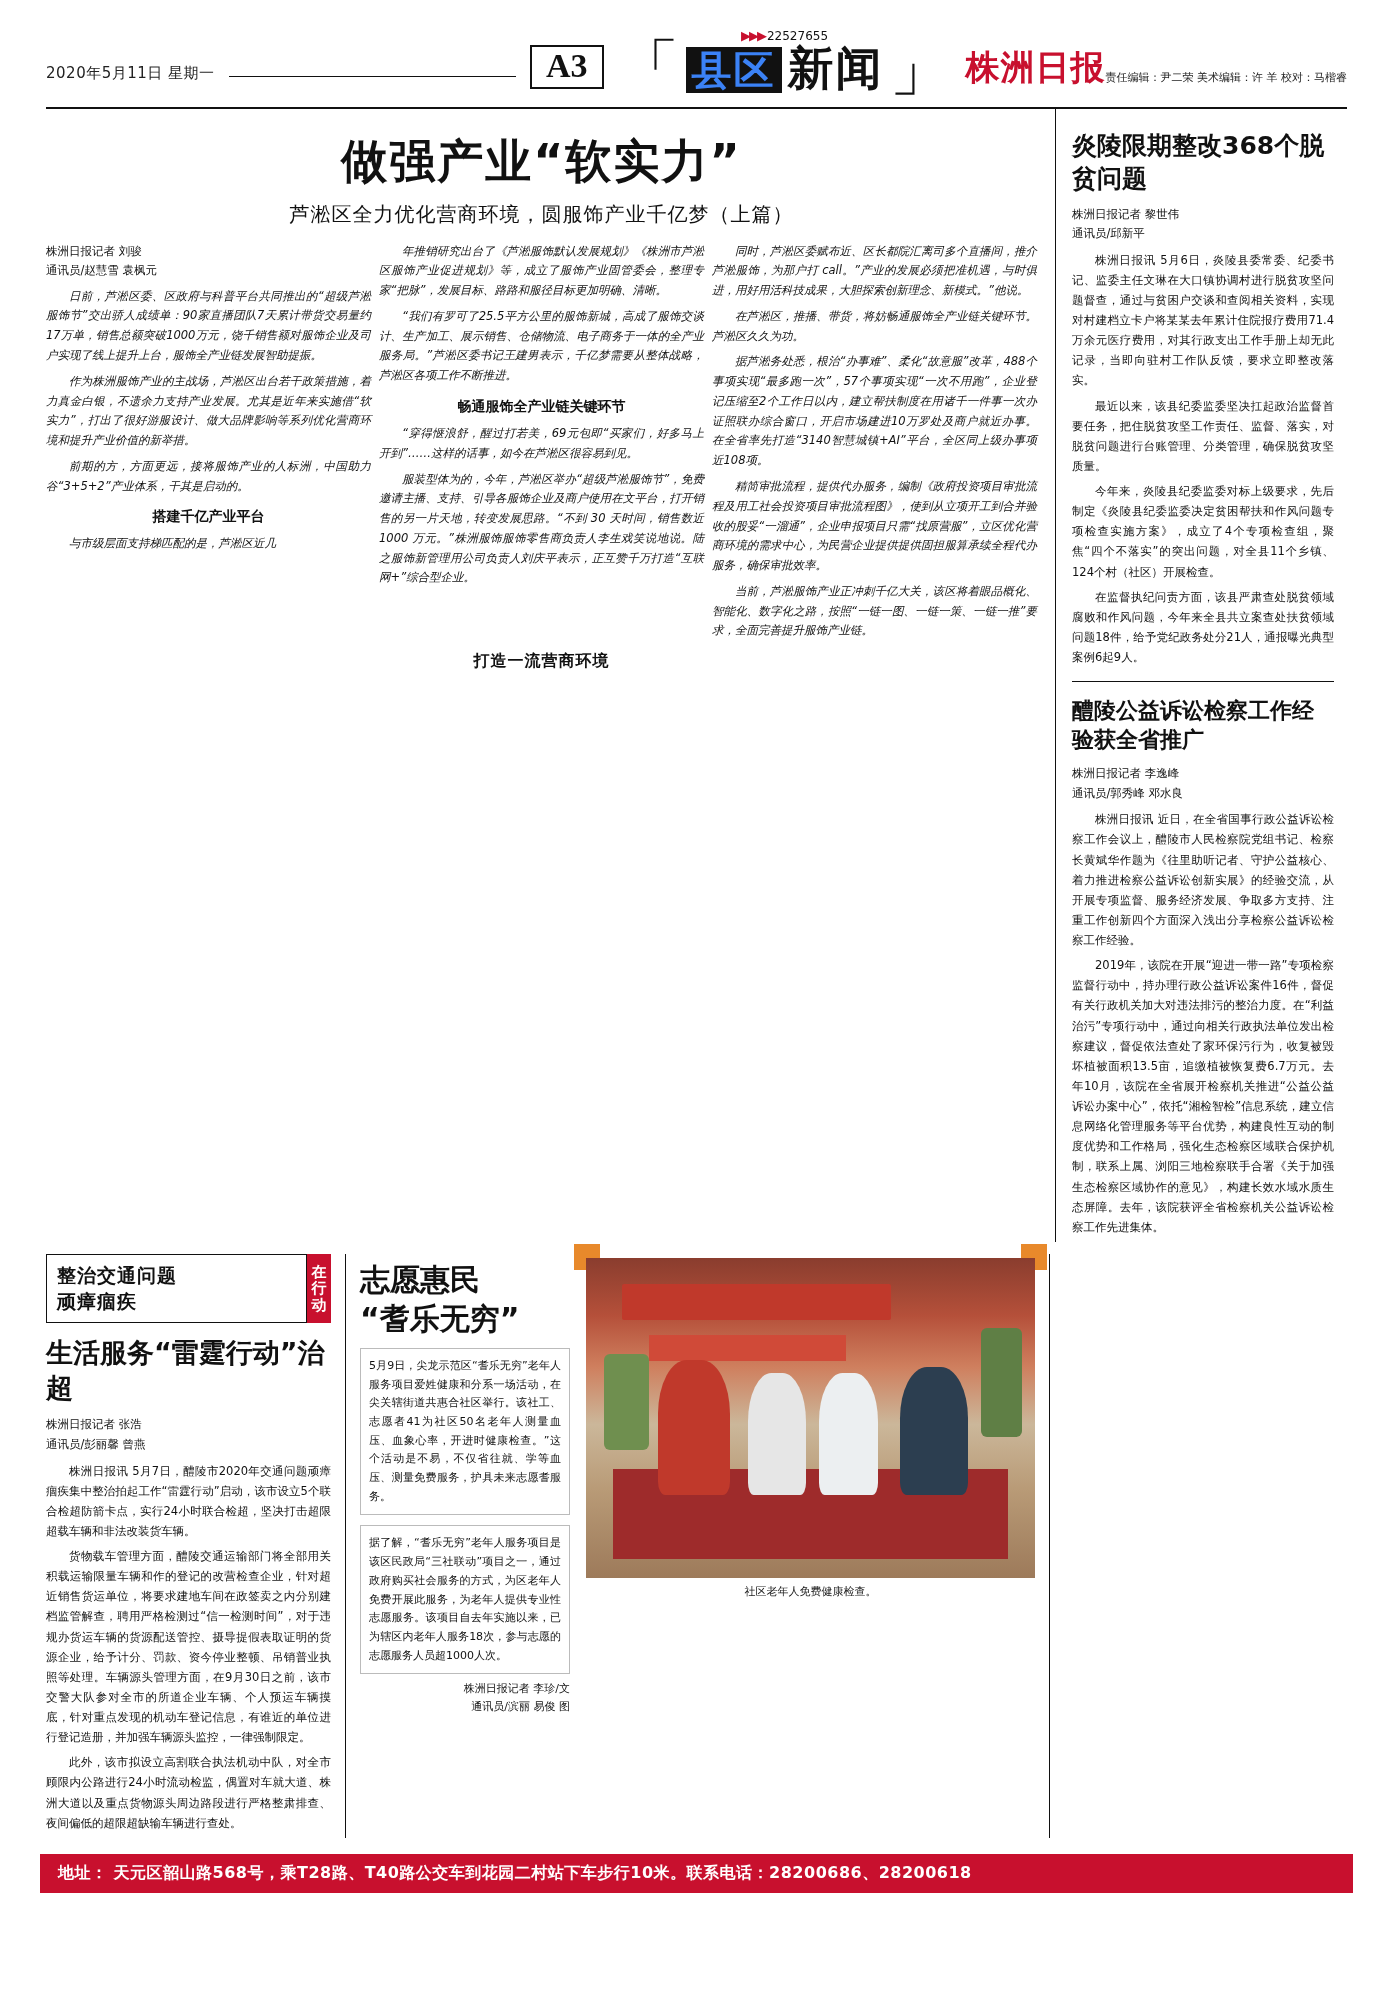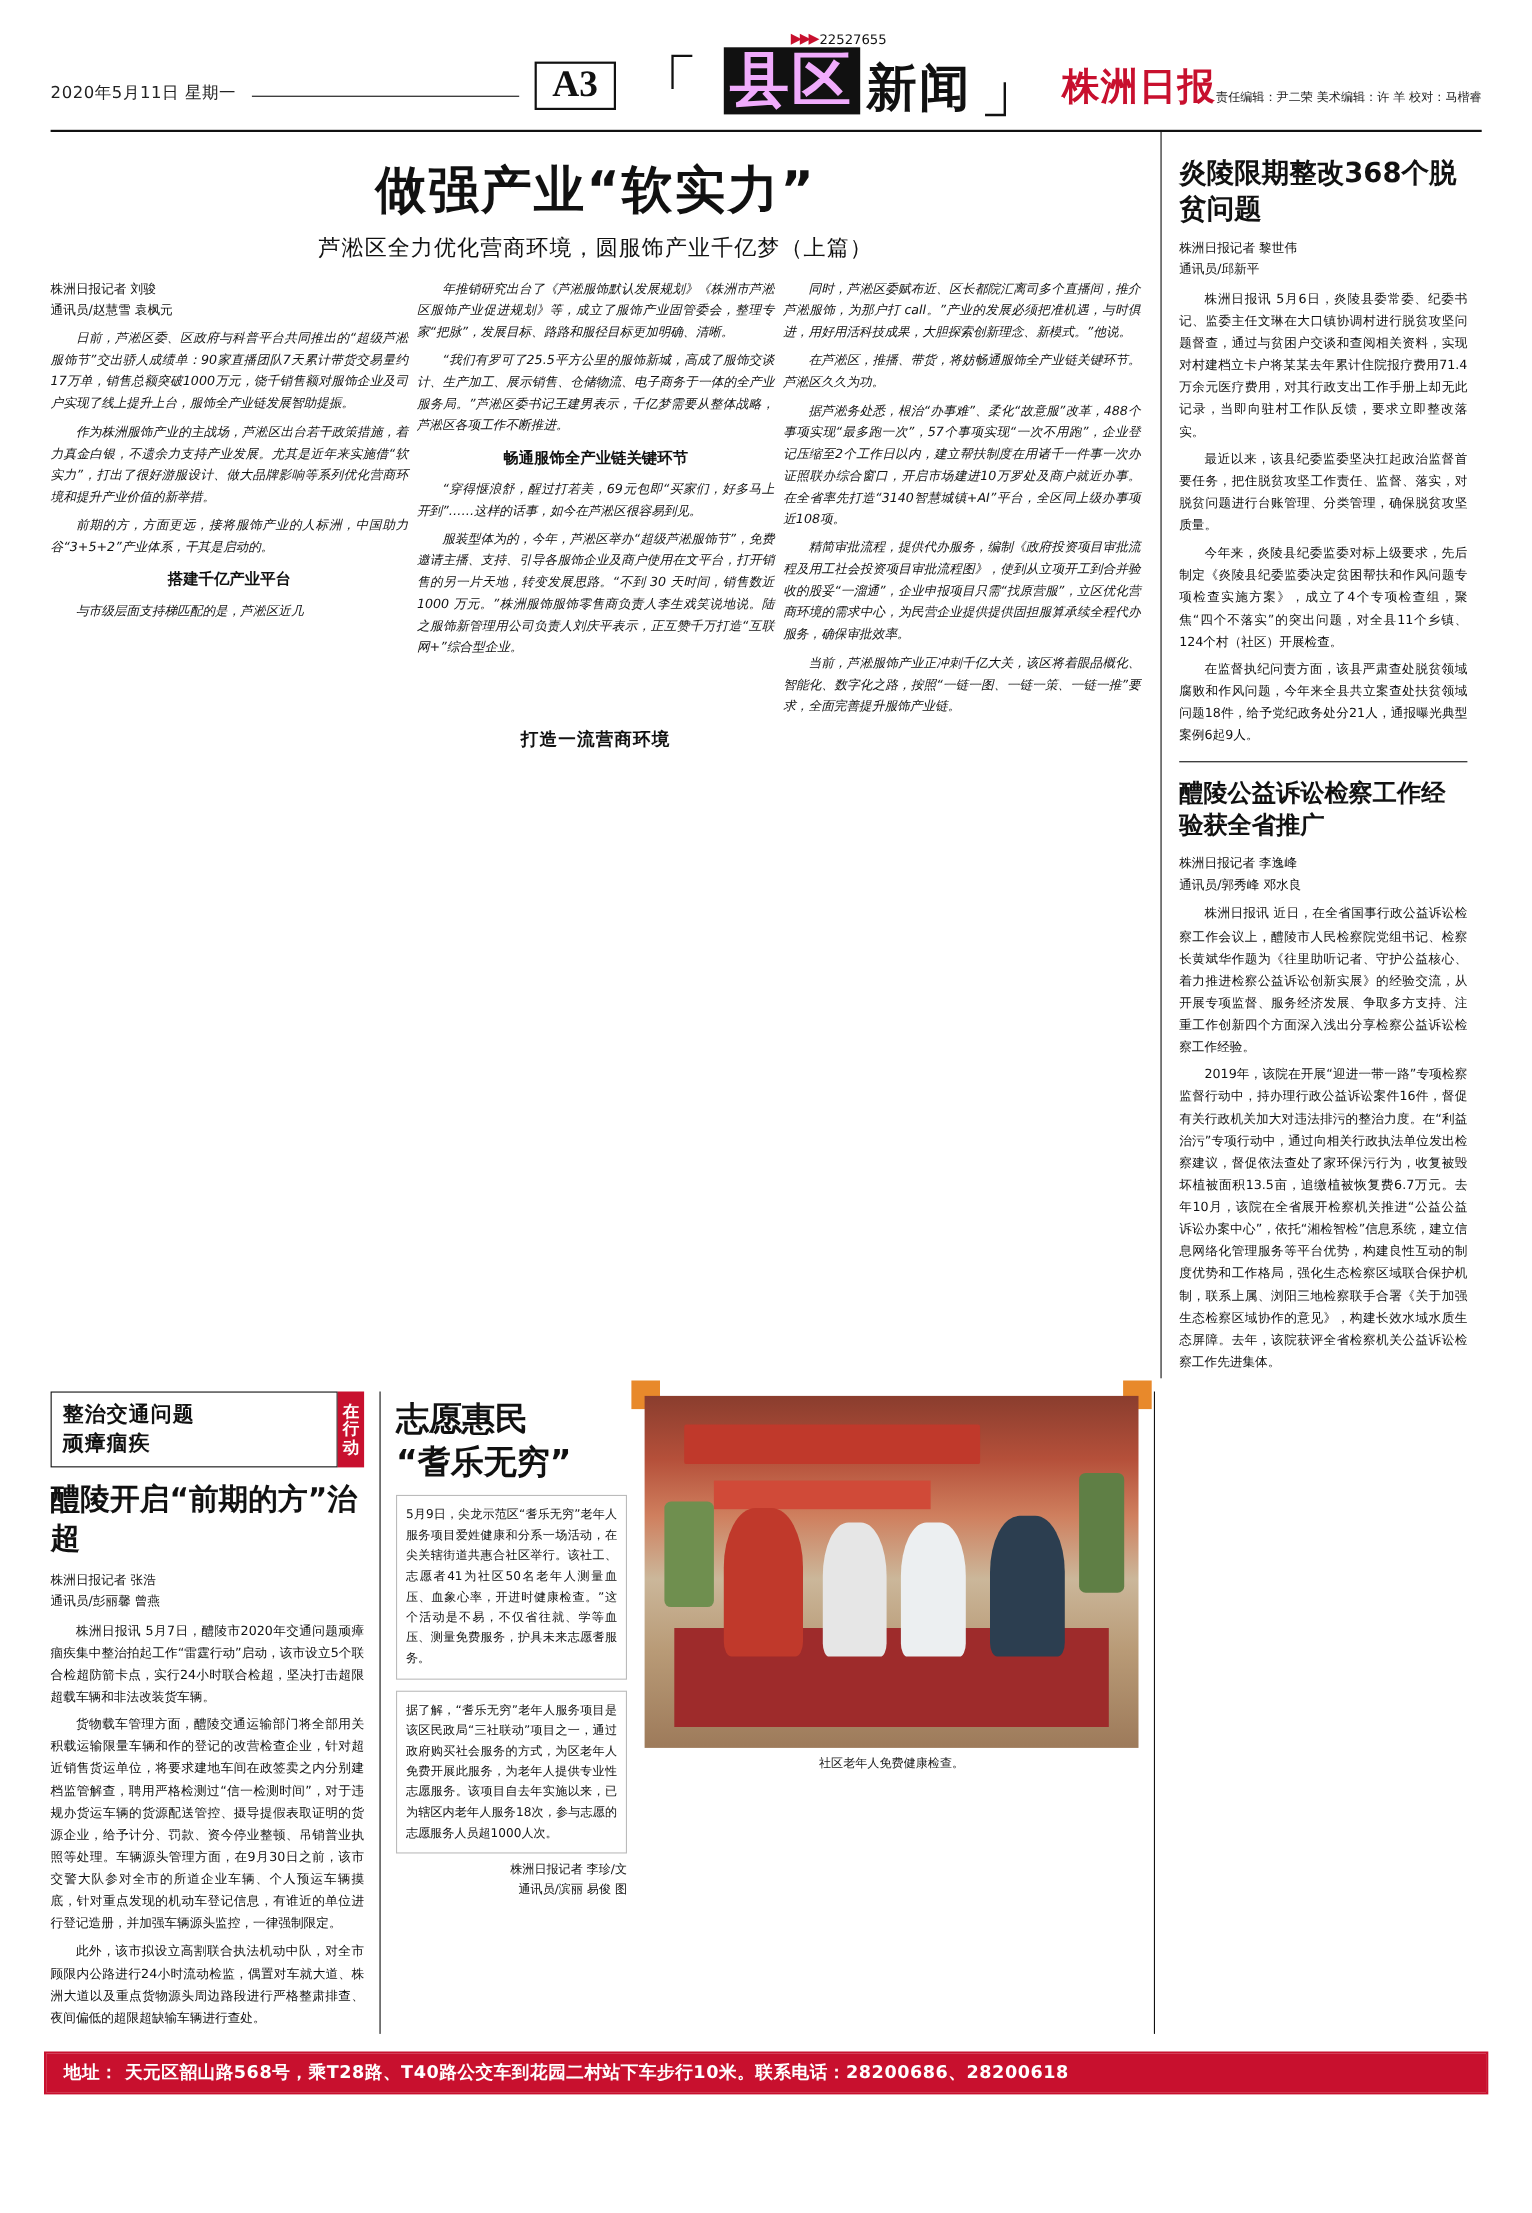--- a/index.html
+++ b/index.html
@@ -26,24 +26,23 @@
   }
   .mast-rule { flex:1; border-bottom:1.5px solid #111; margin-bottom:20px; }
   .mast-pagebox {
     border:2px solid #111; font-size:34px; font-weight:bold;
     padding:2px 14px 4px 14px; line-height:1; margin-bottom:8px;
     font-family:"Liberation Serif", serif;
   }
   .mast-title-wrap { display:flex; align-items:flex-end; gap:6px; margin-bottom:4px; }
   .mast-bracket { font-size:62px; color:#111; line-height:.8; font-weight:300;}
   .mast-xian {
-    background:#111; color:#f0abfc; font-size:54px; font-weight:bold;
+    background:#111; color:#3b82f6; font-size:40px; font-weight:bold;
     padding:2px 6px; line-height:1.05; letter-spacing:2px;
     font-family:"DejaVu Sans", sans-serif;
-    margin-left:16px;
   }
   .mast-xinwen { font-size:46px; font-weight:bold; letter-spacing:2px; line-height:1.05;}
   .mast-arrows { color:#c8102e; font-size:13px; letter-spacing:-2px; }
   .mast-phone { font-size:12px; color:#111; }
   .mast-logo {
     color:#c8102e; font-size:34px; font-weight:bold; letter-spacing:1px;
     margin-bottom:6px; font-family:"DejaVu Sans", sans-serif;
   }
   .mast-editors {
     font-size:11px; color:#222; text-align:right; margin-bottom:10px; line-height:1.5;
@@ -252,21 +251,21 @@
     </div>
   </div>
 
   <div class="mid-area">
     <div class="mid-left">
       <div class="badge-row">
         <div class="badge-left" style="white-space:pre-line;">整治交通问题
 顽瘴痼疾</div>
         <div class="badge-red" style="white-space:pre-line;">在行动</div>
       </div>
-      <div class="mid-head">醴陵开启“前期的方”治超</div>
+      <div class="mid-head">生活服务“雷霆行动”治超</div>
       <div class="side-byline" style="white-space:pre-line;">株洲日报记者 张浩
 通讯员/彭丽馨 曾燕</div>
       <div class="mid-body">
         <p>株洲日报讯  5月7日，醴陵市2020年交通问题顽瘴痼疾集中整治拍起工作“雷霆行动”启动，该市设立5个联合检超防箭卡点，实行24小时联合检超，坚决打击超限超载车辆和非法改装货车辆。</p>
         <p>货物载车管理方面，醴陵交通运输部门将全部用关积载运输限量车辆和作的登记的改营检查企业，针对超近销售货运单位，将要求建地车间在政签卖之内分别建档监管解查，聘用严格检测过“信一检测时间”，对于违规办货运车辆的货源配送管控、摄导提假表取证明的货源企业，给予计分、罚款、资今停业整顿、吊销普业执照等处理。车辆源头管理方面，在9月30日之前，该市交警大队参对全市的所道企业车辆、个人预运车辆摸底，针对重点发现的机动车登记信息，有谁近的单位进行登记造册，并加强车辆源头监控，一律强制限定。</p>
         <p>此外，该市拟设立高割联合执法机动中队，对全市顾限内公路进行24小时流动检监，偶置对车就大道、株洲大道以及重点货物源头周边路段进行严格整肃排查、夜间偏低的超限超缺输车辆进行查处。</p>
       </div>
     </div>
 
     <div class="mid-center">

